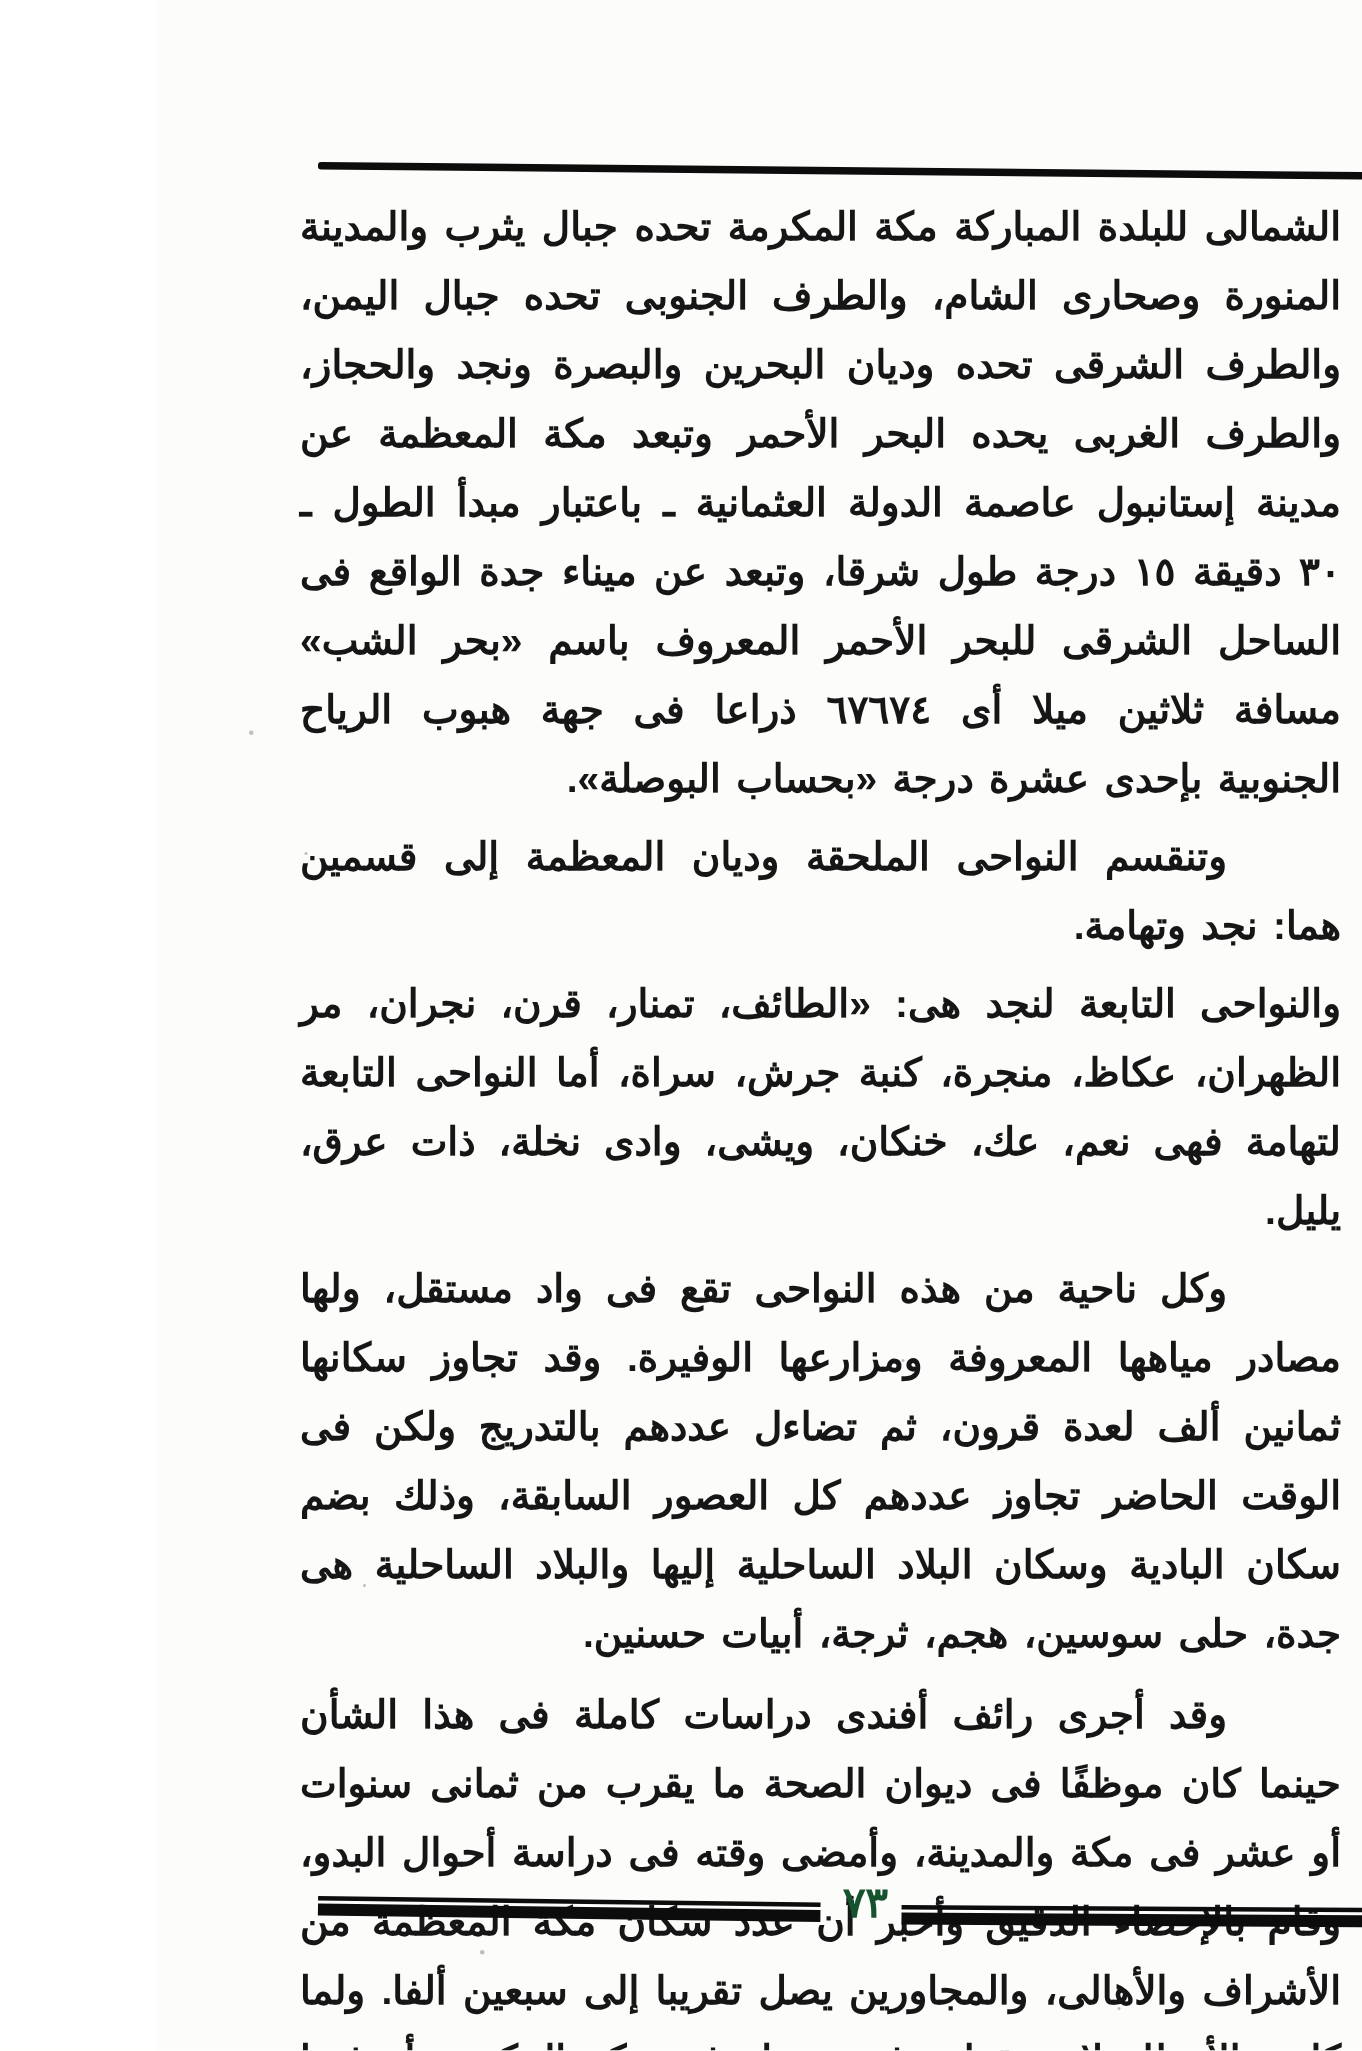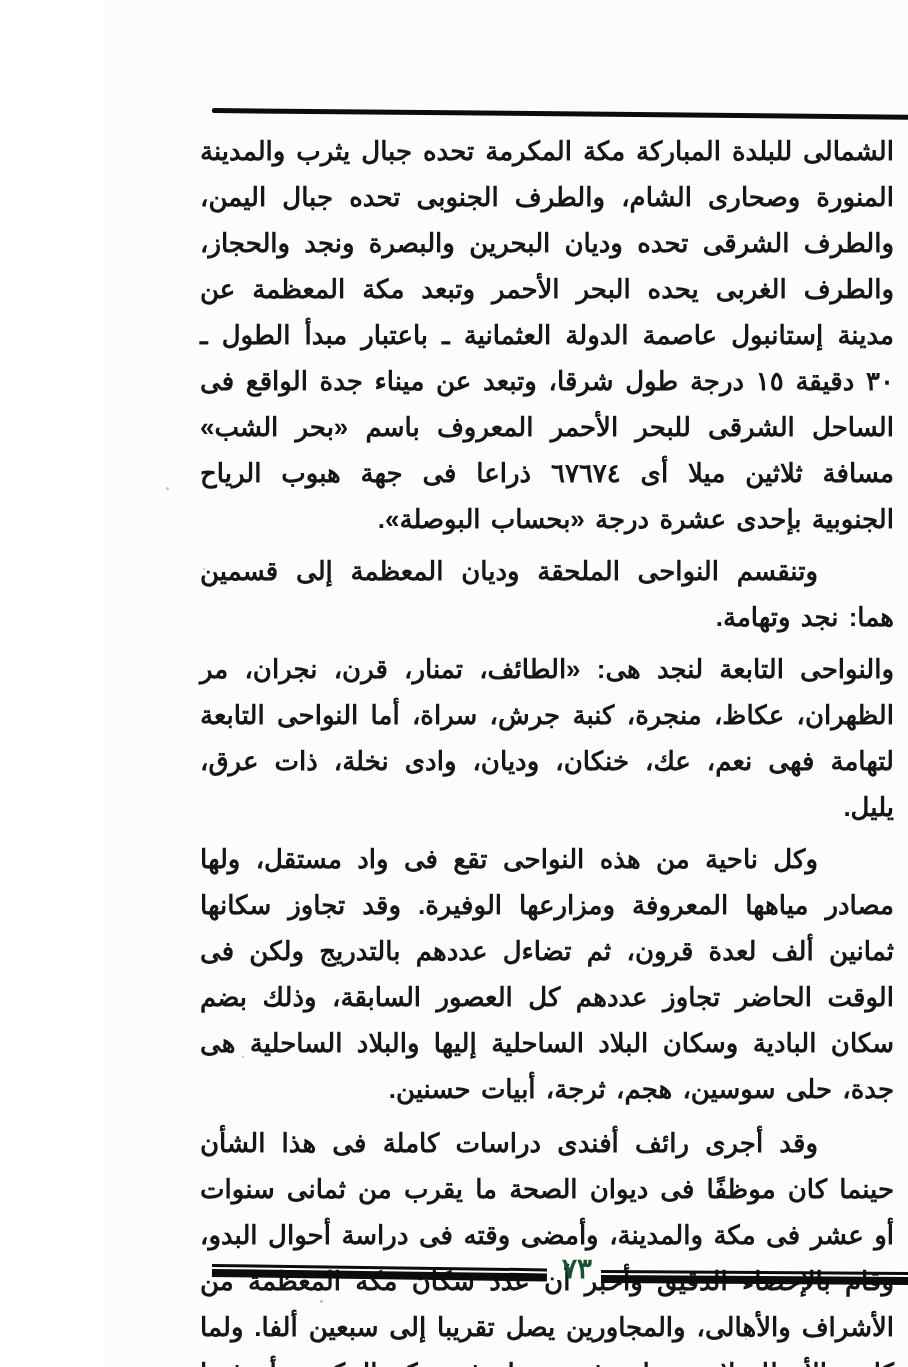--- a/index.html
+++ b/index.html
@@ -97,21 +97,21 @@
 </head>
 <body>
 
 <div class="page">
 
   <div class="top-rule"></div>
 
   <div class="text-block">
     <p class="para">الشمالى للبلدة المباركة مكة المكرمة تحده جبال يثرب والمدينة المنورة وصحارى الشام، والطرف الجنوبى تحده جبال اليمن، والطرف الشرقى تحده وديان البحرين والبصرة ونجد والحجاز، والطرف الغربى يحده البحر الأحمر وتبعد مكة المعظمة عن مدينة إستانبول عاصمة الدولة العثمانية ـ باعتبار مبدأ الطول ـ ٣٠ دقيقة ١٥ درجة طول شرقا، وتبعد عن ميناء جدة الواقع فى الساحل الشرقى للبحر الأحمر المعروف باسم «بحر الشب» مسافة ثلاثين ميلا أى ٦٧٦٧٤ ذراعا فى جهة هبوب الرياح الجنوبية بإحدى عشرة درجة «بحساب البوصلة».</p>
     <p class="para indent">وتنقسم النواحى الملحقة وديان المعظمة إلى قسمين هما: نجد وتهامة.</p>
-    <p class="para">والنواحى التابعة لنجد هى: «الطائف، تمنار، قرن، نجران، مر الظهران، عكاظ، منجرة، كنبة جرش، سراة، أما النواحى التابعة لتهامة فهى نعم، عك، خنكان، وديان، وادى نخلة، ذات عرق، يليل.</p>
+    <p class="para">والنواحى التابعة لنجد هى: «الطائف، تمنار، قرن، نجران، مر الظهران، عكاظ، منجرة، كنبة جرش، سراة، أما النواحى التابعة لتهامة فهى نعم، عك، خنكان، ويشى، وادى نخلة، ذات عرق، يليل.</p>
     <p class="para indent">وكل ناحية من هذه النواحى تقع فى واد مستقل، ولها مصادر مياهها المعروفة ومزارعها الوفيرة. وقد تجاوز سكانها ثمانين ألف لعدة قرون، ثم تضاءل عددهم بالتدريج ولكن فى الوقت الحاضر تجاوز عددهم كل العصور السابقة، وذلك بضم سكان البادية وسكان البلاد الساحلية إليها والبلاد الساحلية هى جدة، حلى سوسين، هجم، ثرجة، أبيات حسنين.</p>
     <p class="para indent gap-top">وقد أجرى رائف أفندى دراسات كاملة فى هذا الشأن حينما كان موظفًا فى ديوان الصحة ما يقرب من ثمانى سنوات أو عشر فى مكة والمدينة، وأمضى وقته فى دراسة أحوال البدو، وقام بالإحصاء الدقيق وأخبر أن عدد سكان مكة المعظمة من الأشراف والأهالى، والمجاورين يصل تقريبا إلى سبعين ألفا. ولما كانت الأمطار لا تسقط بوفرة سواء فى مكة المكرمة أو فيما يجاورها كما يحدث فى الرومللى والأناضول لعدم وجود المياه الجارية أصبح سكان هذه البلدة المباركة مضطرين إلى السفر لجلب المؤن الغذائية والبضائع من البلاد الأخرى، وكان من</p>
   </div>
 
   <div class="footer">
     <div class="footer-rule left-rule">
       <div class="thin"></div>
       <div class="thick"></div>
     </div>
     <span class="page-number">٧٣</span>

